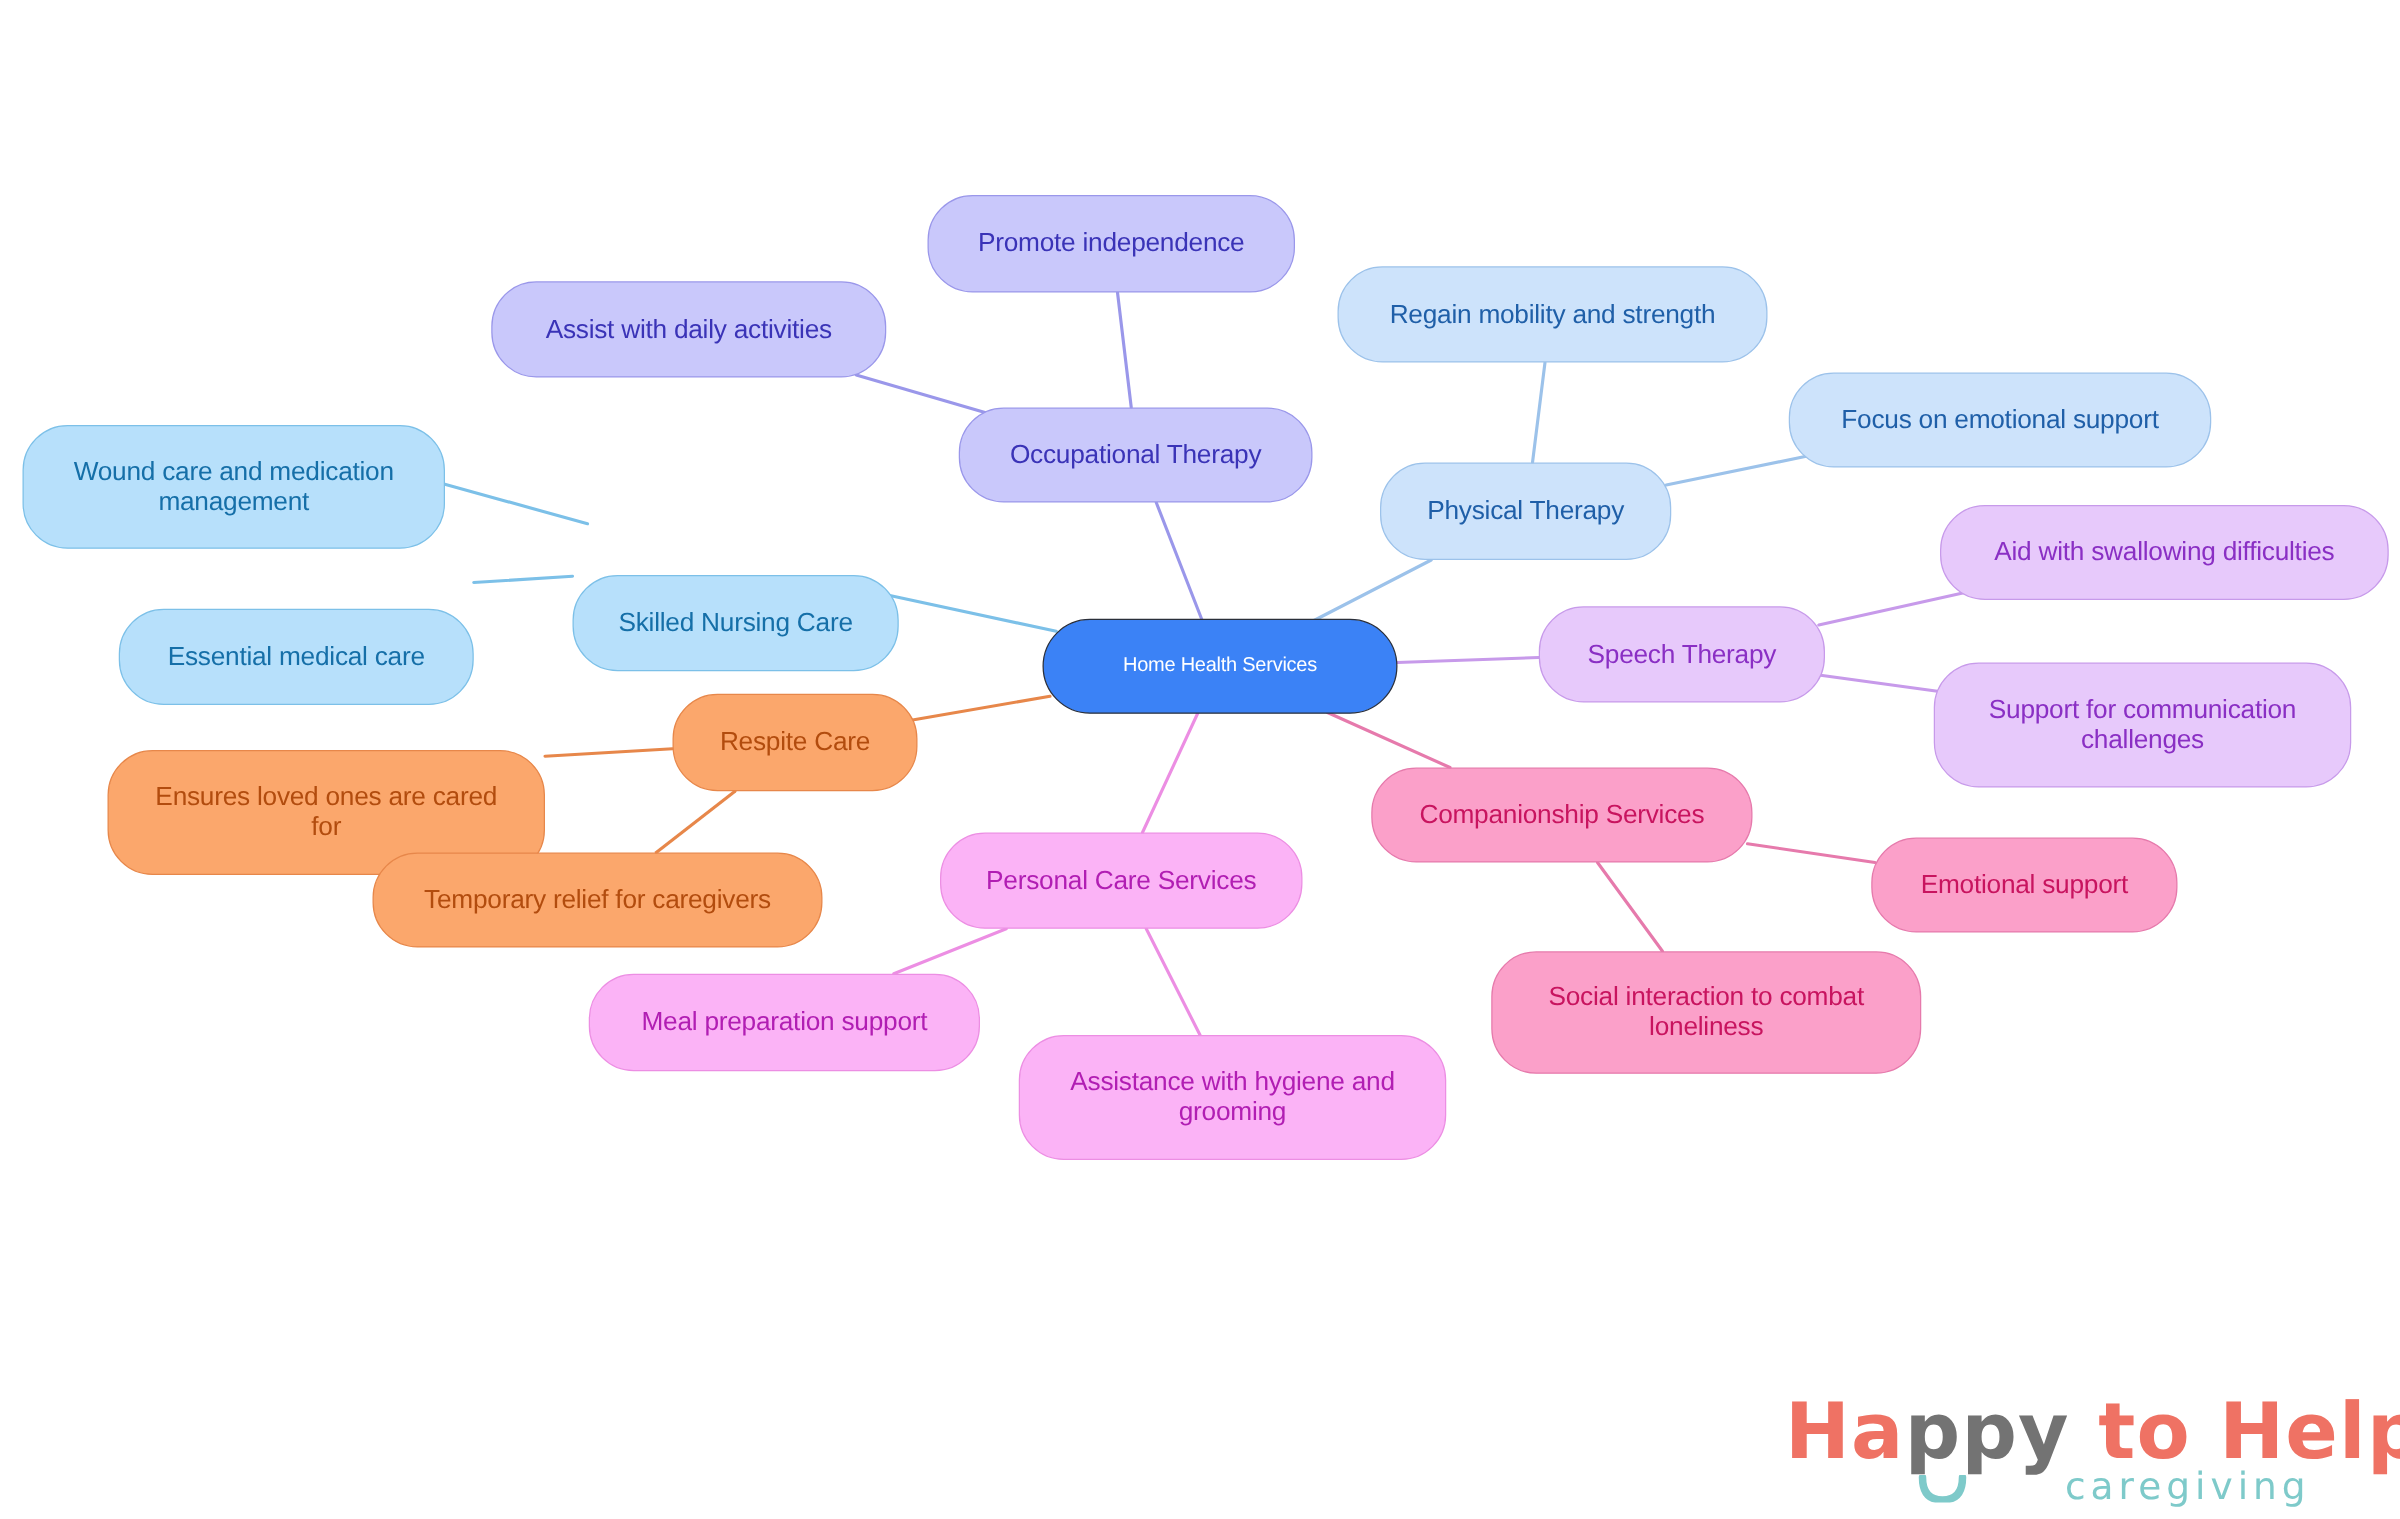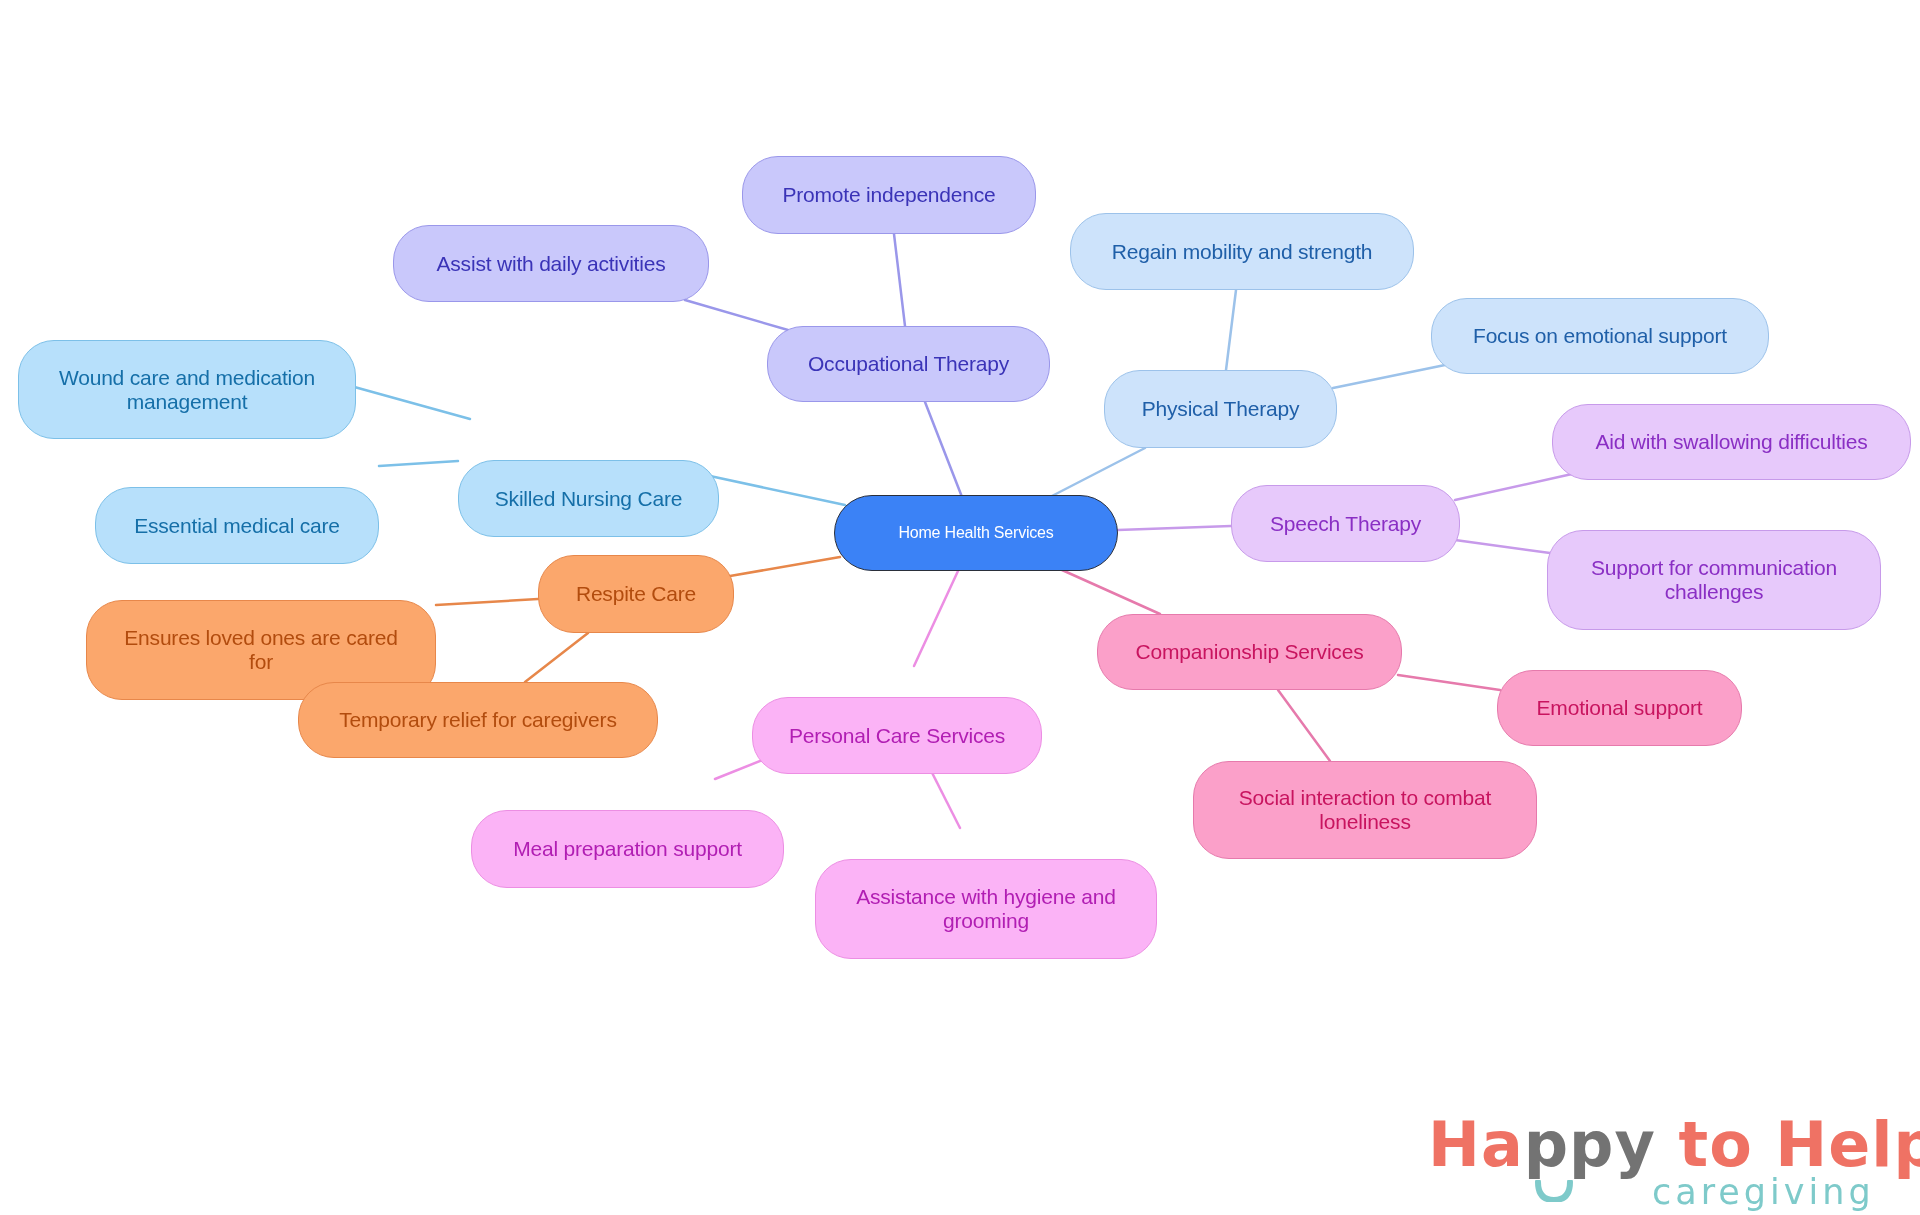--- a/index.html
+++ b/index.html
@@ -8,27 +8,27 @@
   #edges { position: absolute; left: 0; top: 0; width: 1920px; height: 1215px; }
   .node { position: absolute; box-sizing: border-box; display: flex; align-items: center;
           justify-content: center; text-align: center; border-radius: 36px; border: 1.5px solid;
           font-size: 21px; line-height: 24px; padding: 0 28px; letter-spacing: -0.2px; }
   .root { background: #3b82f6; color: #ffffff; border-color: #2a2f3a; font-size: 16px; border-radius: 40px; text-align: right; }
   .c-nurse  { background: #b7e0fb; border-color: #7cc0e8; color: #156fa8; margin-top: 48px; }
   .c-occ    { background: #c9c8fb; border-color: #9a97ea; color: #3a33b7; }
   .c-phys   { background: #cde3fb; border-color: #9cc2ea; color: #1f5fa8; }
   .c-speech { background: #e7c9fb; border-color: #c79aea; color: #8a2fc4; }
   .c-comp   { background: #fba0c9; border-color: #e67aac; color: #c8145f; }
-  .c-pers   { background: #fbb3f6; border-color: #ec8ee3; color: #b11eb3; margin-top: 31px; }
+  .c-pers   { background: #fbb3f6; border-color: #ec8ee3; color: #b11eb3; }
   .c-resp   { background: #fba76c; border-color: #e7874a; color: #b24c0e; }
   .logo { position: absolute; left: 1428px; top: 1110px; width: 470px; height: 100px; }
   .logo-main { position: absolute; left: 0; top: 0; font-family: "DejaVu Sans", sans-serif;
                font-weight: bold; font-size: 62px; line-height: 70px; letter-spacing: 1px; white-space: nowrap; }
   .logo-sub { position: absolute; left: 224px; top: 62px; font-family: "DejaVu Sans", sans-serif;
-              font-size: 35px; letter-spacing: 4px; white-space: nowrap; }
+              font-size: 30px; letter-spacing: 4px; white-space: nowrap; }
   .smile { position: absolute; left: 106px; top: 70px; width: 40px; height: 22px; }
 </style>
 </head>
 <body>
 
 <svg id="edges" viewBox="0 0 1920 1215">
   <g stroke-width="2.5" fill="none" stroke-linecap="round">
 
     <line x1="845" y1="505" x2="710" y2="476" stroke="#7cc0e8"></line>
     <line x1="962" y1="497" x2="925" y2="402" stroke="#9a97ea"></line>

